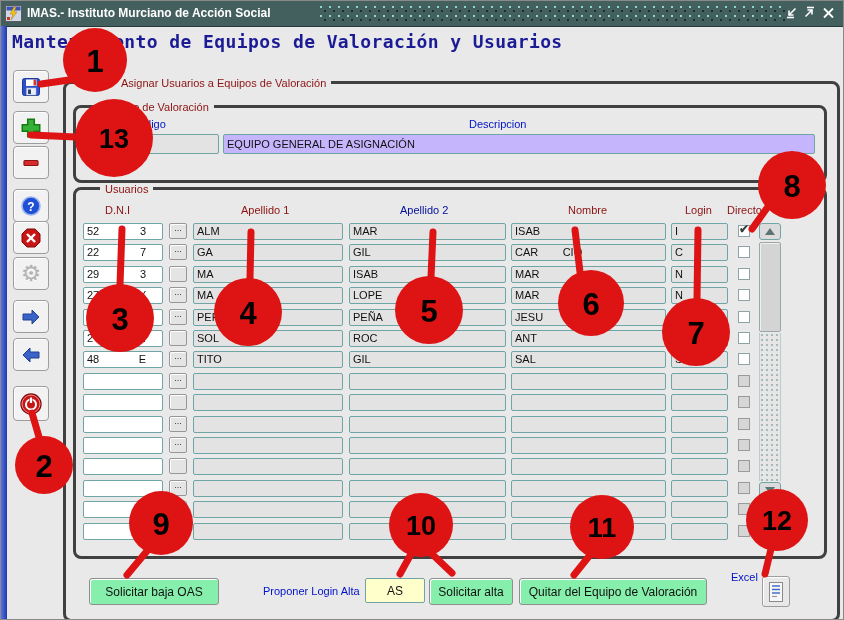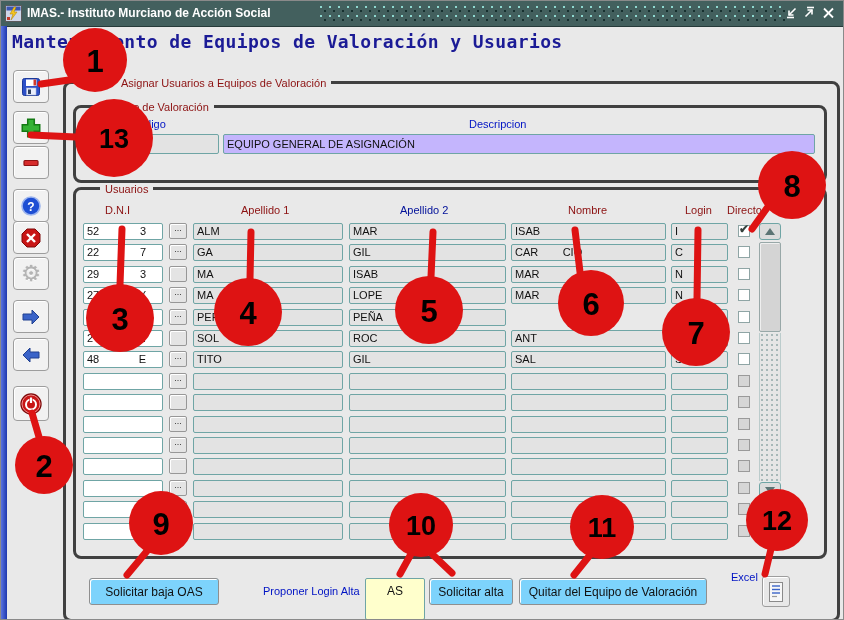--- a/index.html
+++ b/index.html
@@ -51,21 +51,21 @@
   
   .sb{position:absolute;left:758px;width:22px;box-sizing:border-box;}
   .sb-up,.sb-down{height:17px;background:#dcdcdc;border:1px solid #6fa5a5;border-radius:3px;
     display:flex;align-items:center;justify-content:center;}
   .tri-up{width:0;height:0;border-left:5px solid transparent;border-right:5px solid transparent;border-bottom:7px solid #5c7474;}
   .tri-down{width:0;height:0;border-left:5px solid transparent;border-right:5px solid transparent;border-top:7px solid #5c7474;}
   .sb-thumb{height:90px;background:#d4d4d4;border:1px solid #98a8a8;border-radius:2px;box-shadow:inset 1px 1px 0 #efefef;}
   .sb-dots{height:148px;background-image:radial-gradient(circle at 2px 2px,#a7b8b8 1px,transparent 1.4px);
     background-size:5px 5px;background-color:#e6e6e6;border-left:1px solid #bcc;border-right:1px solid #bcc;}
   
-  .btn{position:absolute;height:27px;background:#7dd3fc;border:1px solid #8f8f8f;border-radius:3px;
+  .btn{position:absolute;height:27px;background:#86efac;border:1px solid #8f8f8f;border-radius:3px;
     box-shadow:inset 1px 1px 0 #ffffff;font-size:12px;color:#111;display:flex;align-items:center;justify-content:center;
     font-family:"Liberation Sans",sans-serif;box-sizing:border-box;}
   .excel-btn{position:absolute;left:761px;top:575px;width:28px;height:31px;background:#e8e8e8;border:1px solid #9d9d9d;
     border-radius:3px;display:flex;align-items:center;justify-content:center;box-shadow:inset 1px 1px 0 #fff;box-sizing:border-box;}
   
   #ann{position:absolute;left:0;top:0;width:844px;height:620px;z-index:40;pointer-events:none;}
 </style>
 </head>
 <body>
 
@@ -222,20 +222,21 @@
         <div class="fld cell-ap2">LOPE</div>
         <div class="fld cell-nombre">MAR</div>
         <div class="fld cell-login">N</div>
         <div class="cbx"></div>
       </div>
       <div class="row" style="top: 86px;">
         <div class="fld white cell-dni"><div class="dni-r" style="position: absolute;"></div></div>
         <div class="lovbtn">...</div>
         <div class="fld cell-ap1">PER</div>
         <div class="fld cell-ap2">PEÑA</div>
+        <div class="fld cell-nombre">JESU</div>
         <div class="fld cell-login"></div>
         <div class="cbx"></div>
       </div>
       <div class="row" style="top: 107px;">
         <div class="fld white cell-dni">2<div class="dni-r" style="position: absolute;">M</div></div>
         <div class="lovbtn"></div>
         <div class="fld cell-ap1">SOL</div>
         <div class="fld cell-nombre">ANT</div>
         <div class="fld cell-ap2">ROC</div>
         <div class="fld cell-login"></div>
@@ -328,21 +329,21 @@
       <div class="tri-up"></div>
     </div>
   <div class="sb sb-thumb" style="top:241px"></div>
   <div class="sb sb-dots" style="top:332px"></div>
   <div class="sb sb-down" style="top:481px">
       <div class="tri-down"></div>
     </div>
 
   <div class="btn" style="left:88px;top:577px;width:130px">Solicitar baja OAS</div>
   <span class="lbl blue" style="left:262px;top:584px">Proponer Login Alta</span>
-  <div class="fld yellow" style="left:364px;top:577px;width:60px;height:42px;line-height:25px;font-size:12px">AS</div>
+  <div class="fld yellow" style="left:364px;top:577px;width:60px;height:25px;line-height:25px;font-size:12px">AS</div>
   <div class="btn" style="left:428px;top:577px;width:84px">Solicitar alta</div>
   <div class="btn" style="left:518px;top:577px;width:188px">Quitar del Equipo de Valoración</div>
   <span class="lbl blue" style="left:730px;top:570px">Excel</span>
   <div class="excel-btn">
     <svg width="18" height="22" viewBox="0 0 18 22">
       <rect x="2.5" y="1.5" width="13" height="19" fill="#f7f7f7" stroke="#8a8a8a"></rect>
       <line x1="5" y1="5" x2="13" y2="5" stroke="#3a63c8" stroke-width="1.4"></line>
       <line x1="5" y1="8.5" x2="13" y2="8.5" stroke="#3a63c8" stroke-width="1.4"></line>
       <line x1="5" y1="12" x2="13" y2="12" stroke="#3a63c8" stroke-width="1.4"></line>
       <line x1="5" y1="15.5" x2="10" y2="15.5" stroke="#9a9a9a" stroke-width="1.2"></line>

